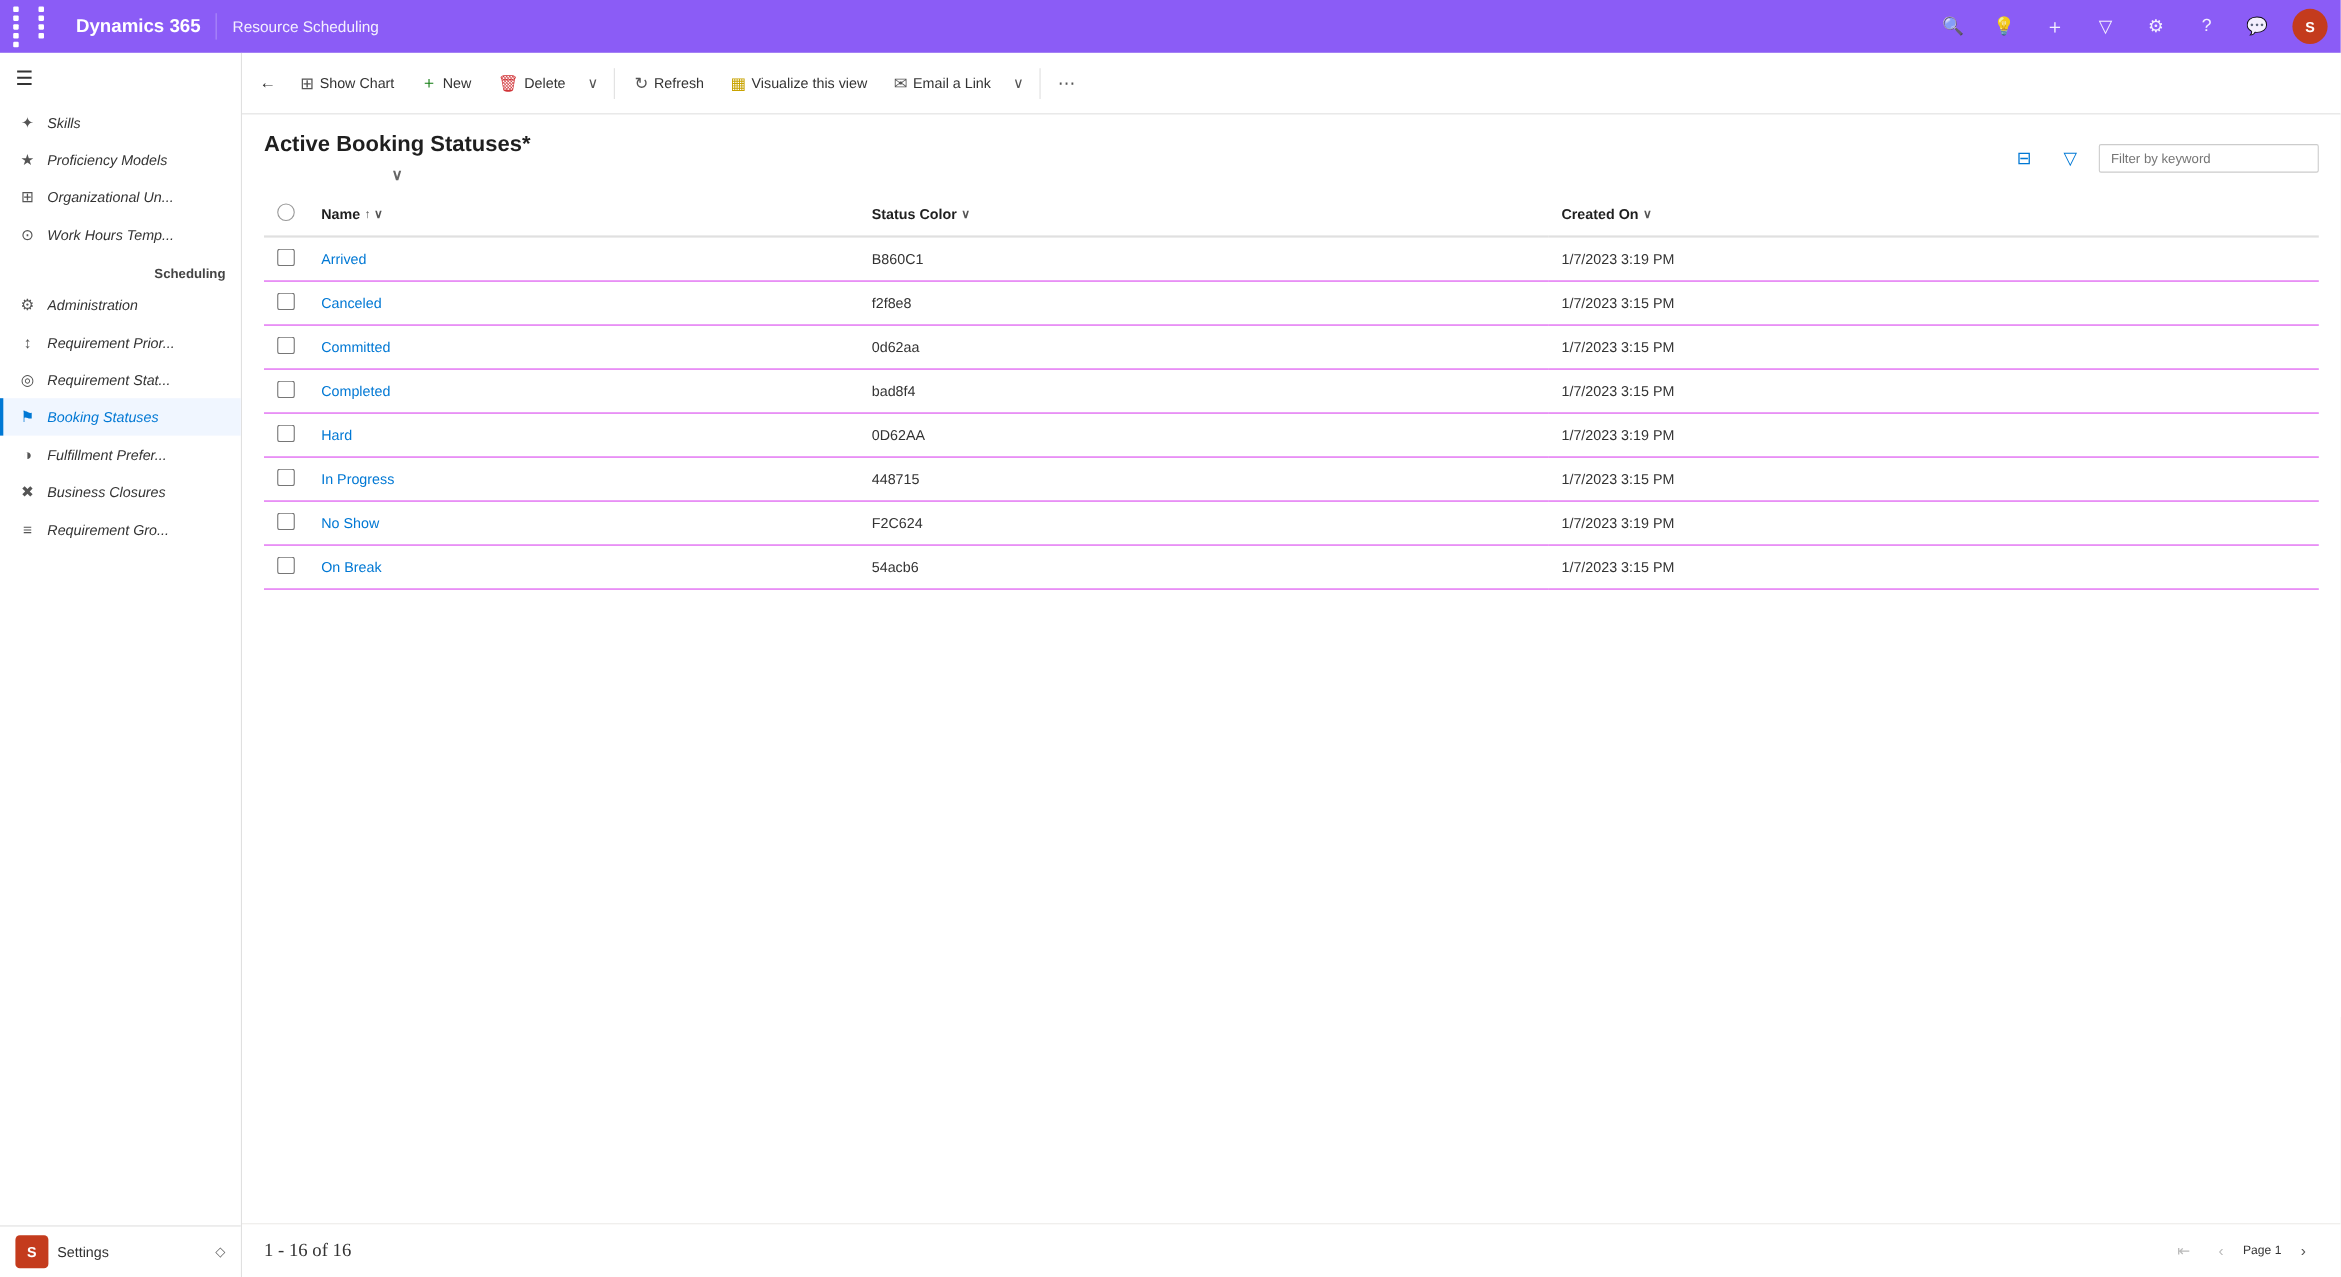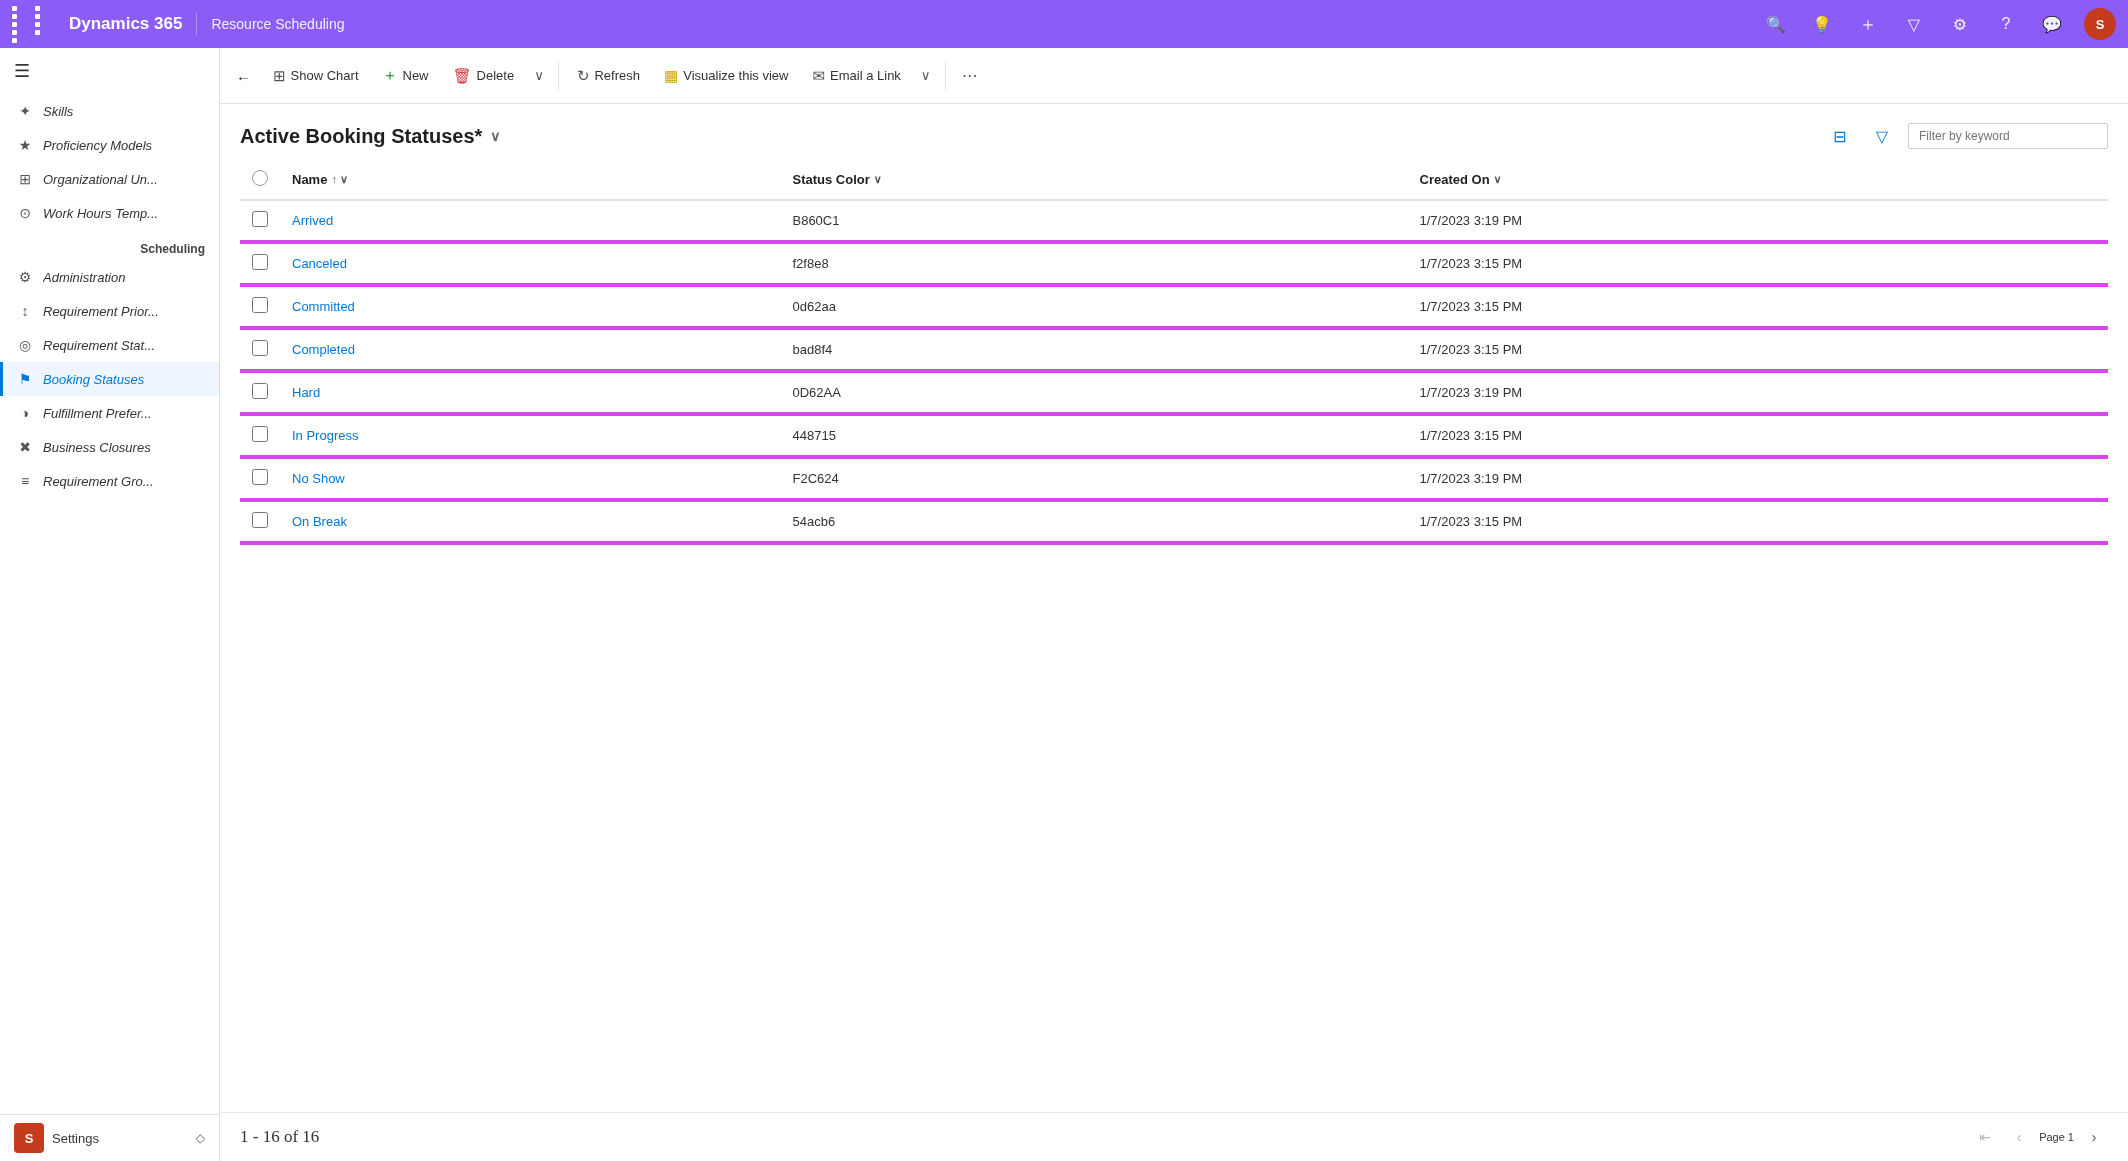--- a/index.html
+++ b/index.html
@@ -235,20 +235,21 @@
       justify-content: space-between;
       flex-shrink: 0;
     }
     .view-title {
       font-size: 20px;
       font-weight: 700;
       color: #1f1f1f;
       display: flex;
       align-items: center;
       gap: 8px;
+      flex-direction: column;
     }
     .view-title-chevron {
       font-size: 14px;
       color: #666;
       cursor: pointer;
     }
     .view-header-actions {
       display: flex;
       align-items: center;
       gap: 10px;
@@ -301,21 +302,21 @@
       cursor: pointer;
     }
     .th-sort { font-size: 11px; color: #555; }
     .th-check {
       width: 40px;
     }
     .data-table td {
       padding: 10px 12px;
       font-size: 13px;
       color: #333;
-      border-bottom: 4px solid #d946ef;
+      border-bottom: 1px solid #d946ef;
     }
     .cell-link {
       color: #0078d4;
       cursor: pointer;
       text-decoration: none;
     }
     .row-checkbox {
       width: 16px; height: 16px;
       cursor: pointer;
     }

